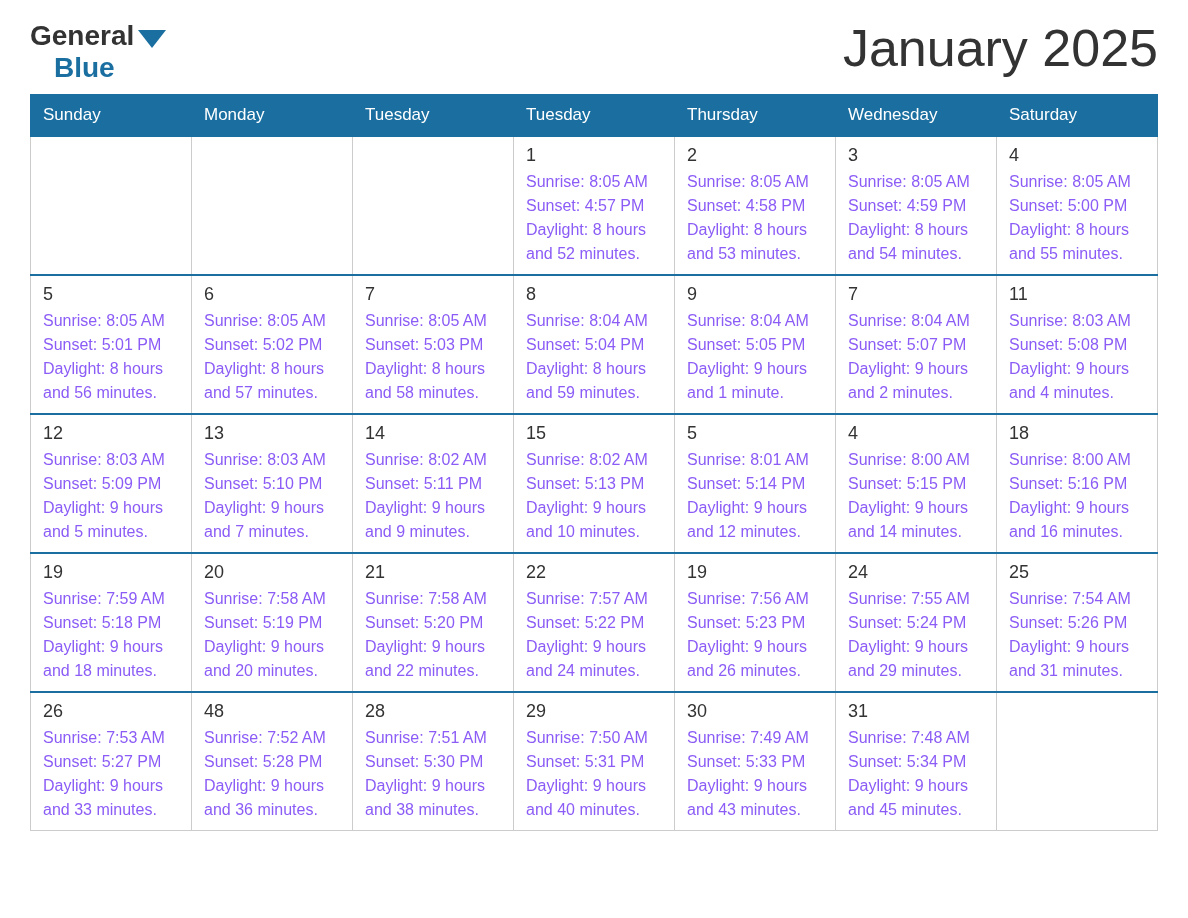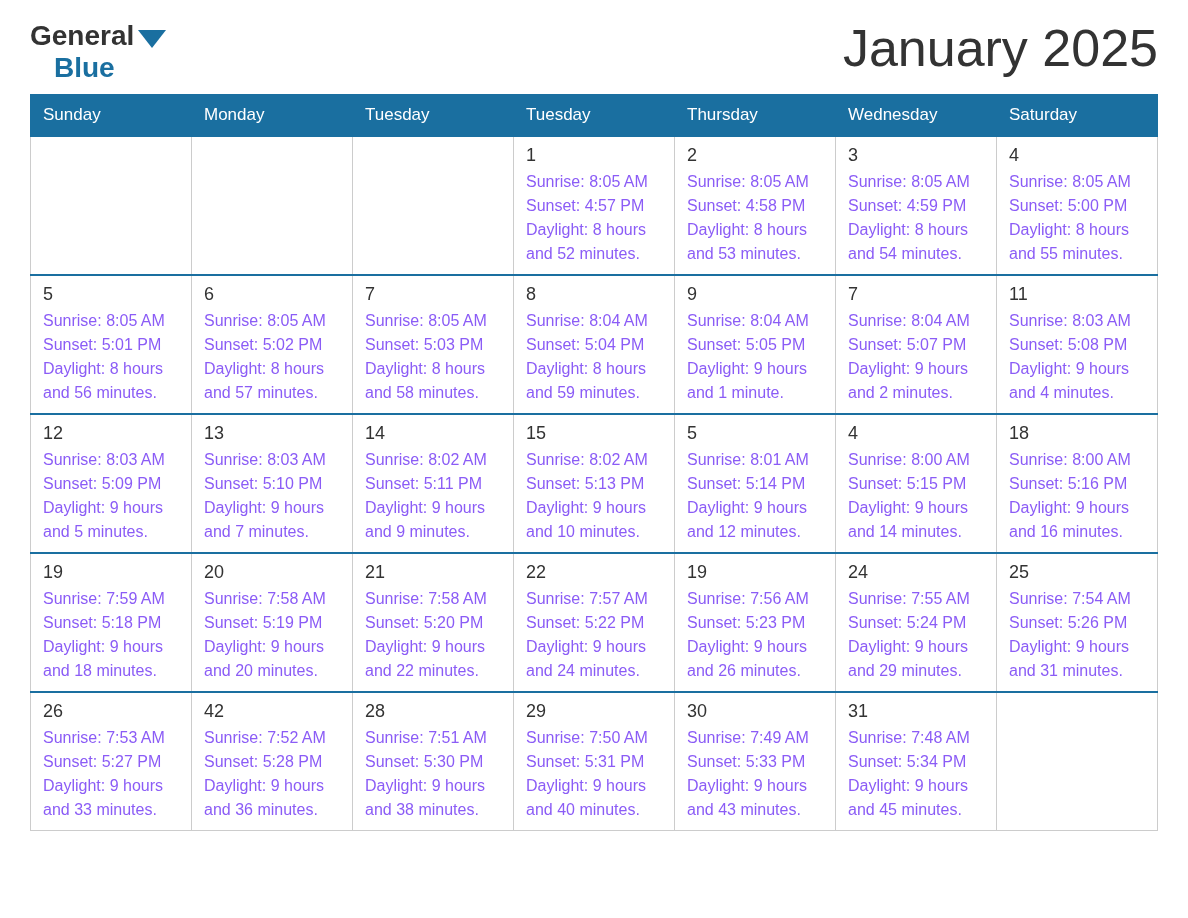--- a/index.html
+++ b/index.html
@@ -240,21 +240,21 @@
           <span class="day-num">25</span>
           <div class="day-info">Sunrise: 7:54 AM<br>Sunset: 5:26 PM<br>Daylight: 9 hours<br>and 31 minutes.</div>
         </td>
       </tr>
       <tr>
         <td>
           <span class="day-num">26</span>
           <div class="day-info">Sunrise: 7:53 AM<br>Sunset: 5:27 PM<br>Daylight: 9 hours<br>and 33 minutes.</div>
         </td>
         <td>
-          <span class="day-num">42</span>
+          <span class="day-num">48</span>
           <div class="day-info">Sunrise: 7:52 AM<br>Sunset: 5:28 PM<br>Daylight: 9 hours<br>and 36 minutes.</div>
         </td>
         <td>
           <span class="day-num">28</span>
           <div class="day-info">Sunrise: 7:51 AM<br>Sunset: 5:30 PM<br>Daylight: 9 hours<br>and 38 minutes.</div>
         </td>
         <td>
           <span class="day-num">29</span>
           <div class="day-info">Sunrise: 7:50 AM<br>Sunset: 5:31 PM<br>Daylight: 9 hours<br>and 40 minutes.</div>
         </td>

